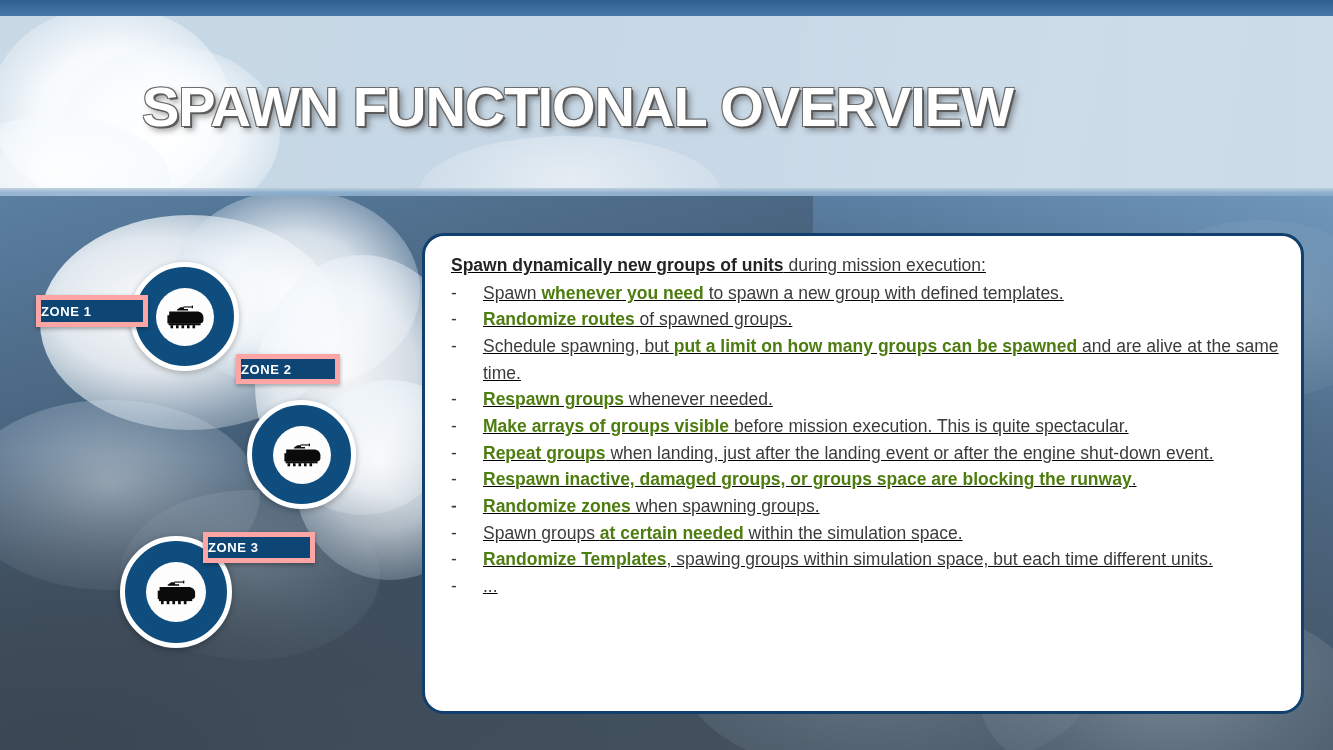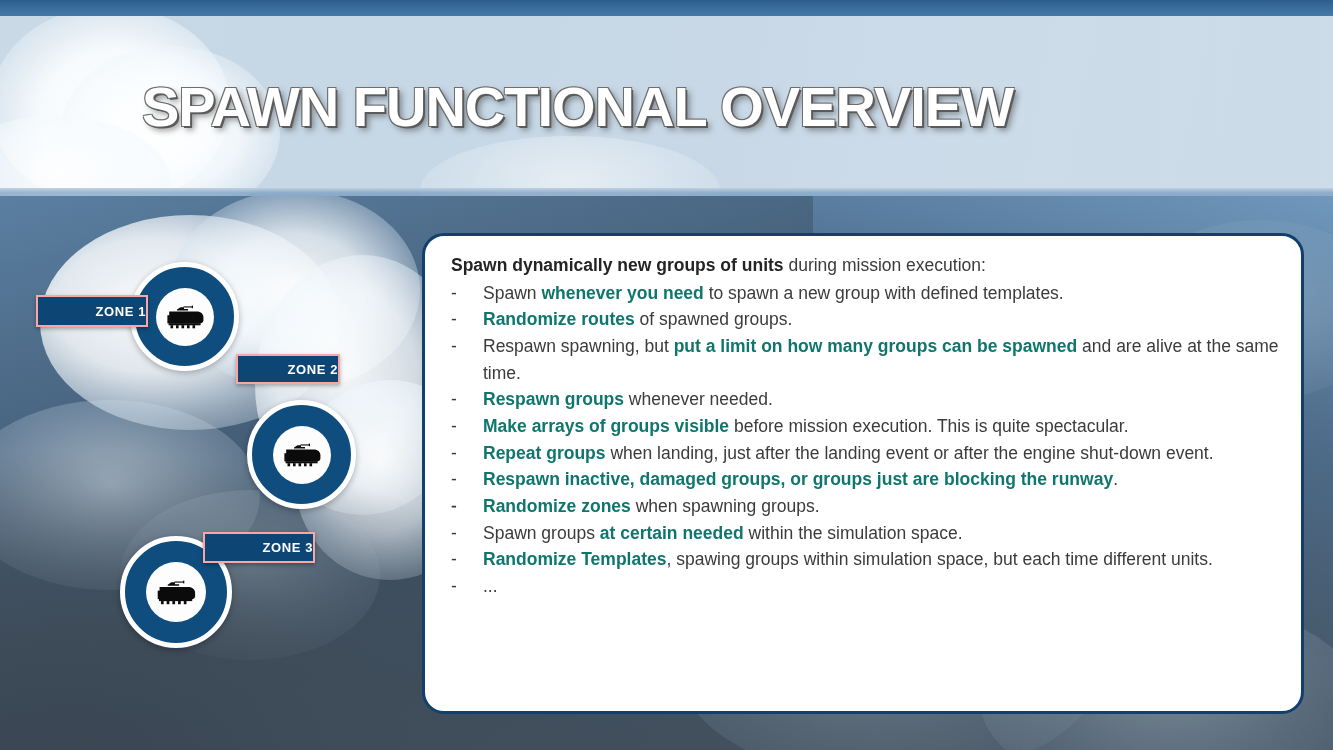--- a/index.html
+++ b/index.html
@@ -146,52 +146,53 @@
   .zone-inner svg { display:block; }
 
   #zone1-circle { left:130px; top:262px; width:109px; height:109px; }
   #zone1-circle .zone-inner { width:58px; height:58px; }
   #zone2-circle { left:247px; top:400px; width:109px; height:109px; }
   #zone2-circle .zone-inner { width:58px; height:58px; }
   #zone3-circle { left:120px; top:536px; width:112px; height:112px; }
   #zone3-circle .zone-inner { width:60px; height:60px; }
 
   .zone-label {
-    position:absolute; background:#0d4675; border:2px solid #fca5a5;
+    position:absolute; background:#0d4675; border:5px solid #fca5a5;
     color:#ffffff; font-size:13px; font-weight:bold;
     letter-spacing:0.6px;
-    display:flex; align-items:center; justify-content:flex-end;
+    display:flex; align-items:center; justify-content:flex-start;
     box-shadow:0 2px 4px rgba(0,0,0,0.3);
   }
   #zone1-label { left:36px;  top:295px; width:112px; height:32px; }
   #zone2-label { left:236px; top:354px; width:104px; height:30px; }
   #zone3-label { left:203px; top:532px; width:112px; height:31px; }
 
   
   .content-card {
     position:absolute; left:422px; top:233px;
     width:882px; height:481px;
     background:#ffffff; border:3px solid #12406e;
     border-radius:22px;
     padding:16px 14px 10px 14px;
+    text-decoration:underline;
   }
   .intro {
     font-size:17.5px; color:#3b3b3b; line-height:1.52;
     padding-left:12px; margin-bottom:1px;
   }
   .intro b { color:#242424; }
   ul.bullets { list-style:none; }
   ul.bullets li {
     position:relative; font-size:17.5px; color:#3b3b3b;
     line-height:1.525; padding-left:44px; margin:0;
   }
   ul.bullets li .dash {
     position:absolute; left:12px; top:0; color:#3b3b3b;
   }
-  ul.bullets li b { color:#0f766e; }
+  ul.bullets li b { color:#4d7c0f; }
 </style>
 </head>
 <body>
 
 <div id="slide">
 
   <div class="sky-base"></div>
   <div class="sky-right"></div>
   <div class="cloud c-big-1"></div>
   <div class="cloud c-big-2"></div>
@@ -292,25 +293,25 @@
   </div>
   <div class="zone-label" id="zone3-label">
     <span>ZONE 3</span>
   </div>
 
   <div class="content-card">
     <div class="intro" id="intro-line"><b>Spawn dynamically new groups of units</b><span> during mission execution:</span></div>
     <ul class="bullets" id="bullet-list">
         <li><span class="dash">-</span><span>Spawn </span><b>whenever you need</b><span> to spawn a new group with defined templates.</span></li>
         <li><span class="dash">-</span><b>Randomize routes</b><span> of spawned groups.</span></li>
-        <li><span class="dash">-</span><span>Respawn spawning, but </span><b>put a limit on how many groups can be spawned</b><span> and are alive at the same time.</span></li>
+        <li><span class="dash">-</span><span>Schedule spawning, but </span><b>put a limit on how many groups can be spawned</b><span> and are alive at the same time.</span></li>
         <li><span class="dash">-</span><b>Respawn groups</b><span> whenever needed.</span></li>
         <li><span class="dash">-</span><b>Make arrays of groups visible</b><span> before mission execution. This is quite spectacular.</span></li>
         <li><span class="dash">-</span><b>Repeat groups</b><span> when landing, just after the landing event or after the engine shut-down event.</span></li>
-        <li><span class="dash">-</span><b>Respawn inactive, damaged groups, or groups just are blocking the runway</b><span>.</span></li>
+        <li><span class="dash">-</span><b>Respawn inactive, damaged groups, or groups space are blocking the runway</b><span>.</span></li>
         <li><span class="dash">-</span></li>
         <li><span class="dash">-</span><b>Randomize zones</b><span> when spawning groups.</span></li>
         <li><span class="dash">-</span><span>Spawn groups </span><b>at certain needed</b><span> within the simulation space.</span></li>
         <li><span class="dash">-</span><b>Randomize Templates</b><span>, spawing groups within simulation space, but each time different units.</span></li>
         <li><span class="dash">-</span><span>...</span></li>
       </ul>
   </div>
 
 </div>
 

